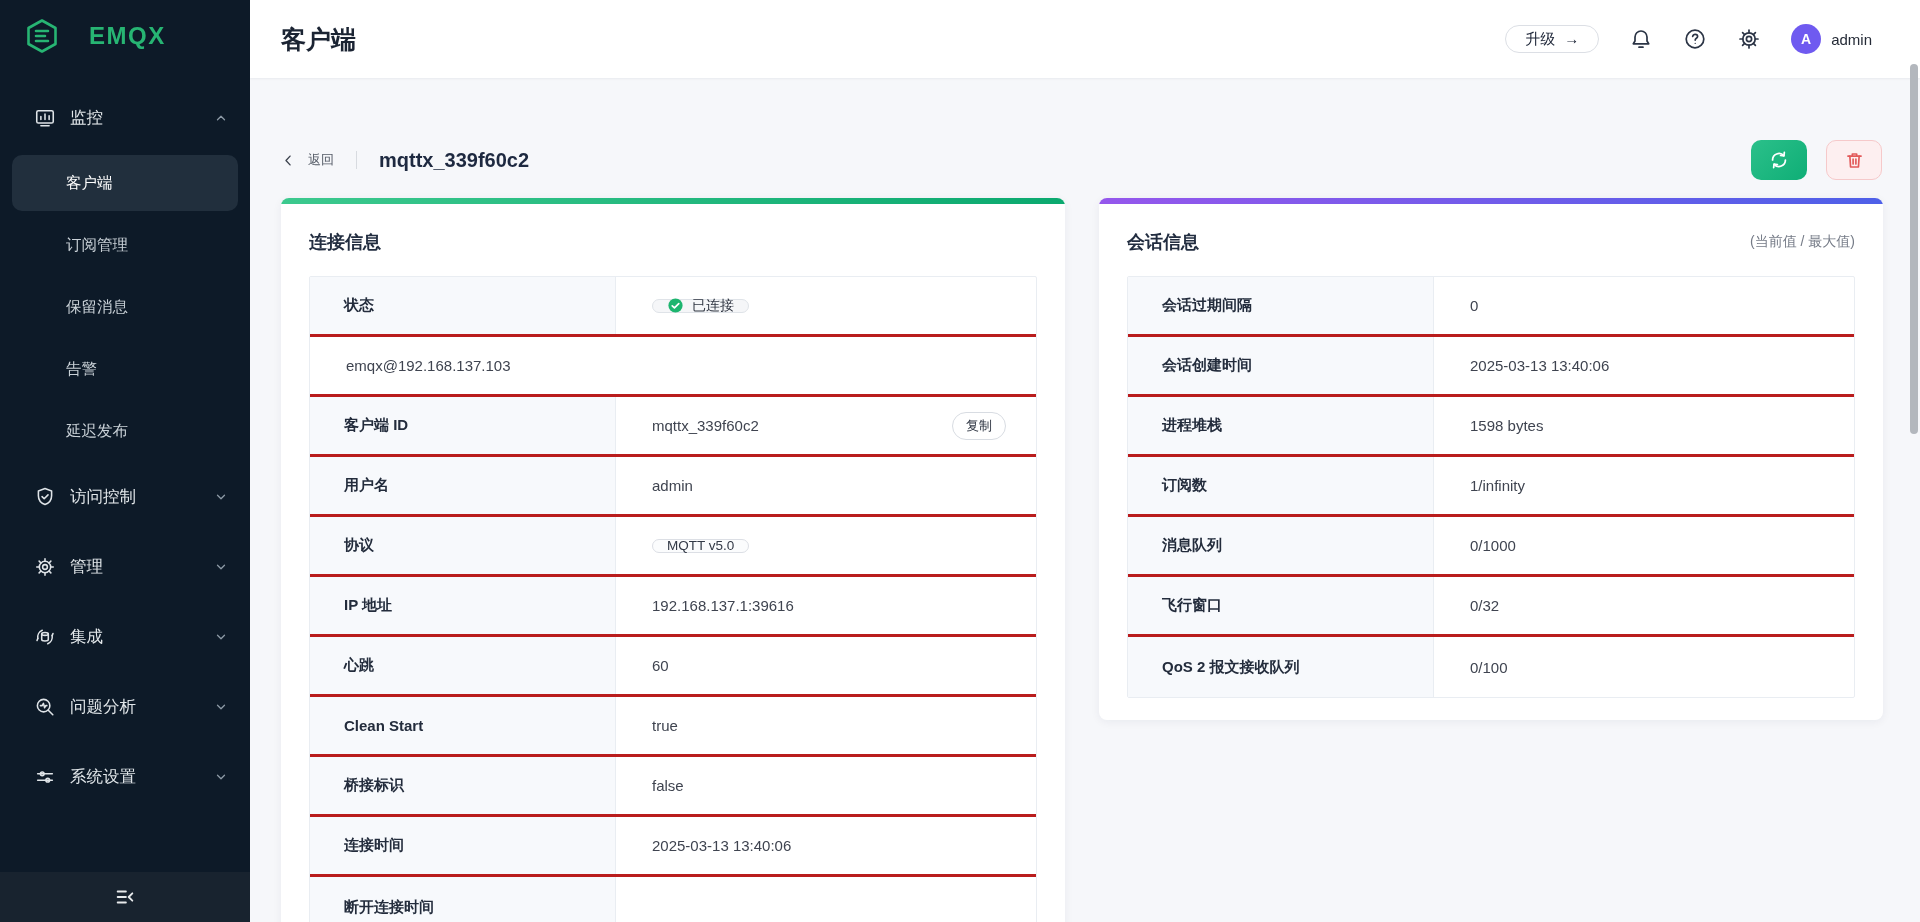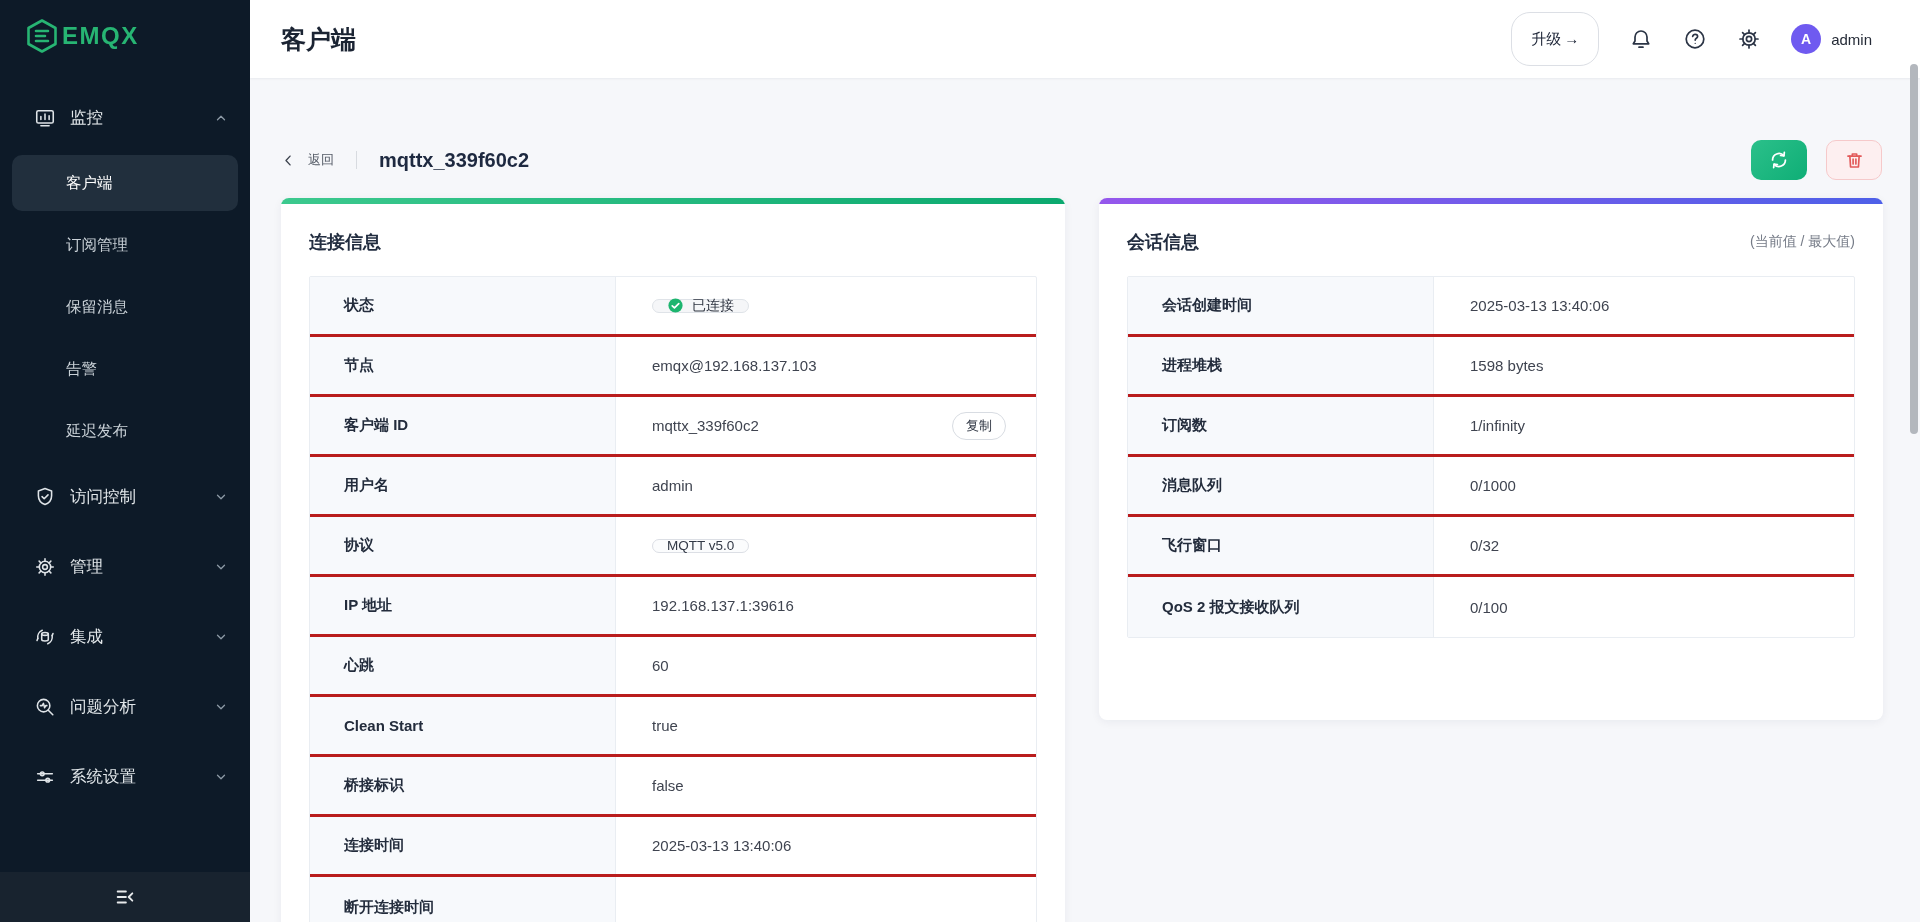--- a/index.html
+++ b/index.html
@@ -2,40 +2,40 @@
 <html><head>
 <meta charset="utf-8">
 <style>
   * { margin:0; padding:0; box-sizing:border-box; }
   html,body { width:1920px; height:922px; overflow:hidden;
     font-family:"Liberation Sans","DejaVu Sans",sans-serif; background:#f6f7fa; }
   .app { display:flex; width:1920px; height:922px; position:relative; }
 
   
   .sidebar { width:250px; height:922px; background:#0d1a28; flex-shrink:0; position:relative; color:#d3dade; }
-  .logo { height:72px; display:flex; align-items:center; gap:2px; padding-left:24px; cursor:pointer; }
+  .logo { height:72px; display:flex; align-items:center; gap:29px; padding-left:24px; cursor:pointer; }
   .logo-text { color:#27b573; font-size:24px; font-weight:bold; letter-spacing:1.5px; }
   .menu { padding-top:12px; }
   .m-group { height:70px; display:flex; align-items:center; padding:0 22px 0 34px; font-size:16.5px; color:#e2e7ea; cursor:pointer; }
   .m-group.first { height:68px; }
   .m-icon { width:22px; height:22px; margin-right:14px; display:flex; align-items:center; justify-content:center; color:#dfe4e8; }
   .m-label { flex:1; }
   .m-chevron { color:#8d9aa6; display:flex; }
   .m-sub { height:62px; display:flex; align-items:center; padding-left:66px; font-size:15.5px; color:#c9d1d7; cursor:pointer; }
   .m-sub.active { background:#212f3d; border-radius:10px; margin:3px 12px; padding-left:54px; height:56px; color:#ffffff; }
   .sidebar-footer { position:absolute; bottom:0; left:0; width:100%; height:50px; background:#18232f;
     display:flex; align-items:center; justify-content:center; color:#e7eaec; cursor:pointer; }
 
   
   .main { flex:1; display:flex; flex-direction:column; position:relative; overflow:hidden; }
   .header { height:78px; background:#fff; display:flex; align-items:center; justify-content:space-between;
     padding:0 48px 0 31px; box-shadow:0 1px 2px rgba(20,30,50,.06); position:relative; z-index:2; }
   .page-title { font-size:25px; font-weight:bold; color:#1b2433; }
   .header-right { display:flex; align-items:center; gap:30px; }
-  .upgrade-btn { display:flex; align-items:center; gap:3px; height:54px; padding:0 19px; border:1px solid #dcdfe5;
+  .upgrade-btn { display:flex; align-items:center; gap:9px; height:28px; padding:0 19px; border:1px solid #dcdfe5;
     border-radius:19px; background:#fff; font-size:15px; color:#20283a; cursor:pointer;
     font-family:Liberation Serif, serif; }
   .hicon { width:24px; height:24px; color:#2b3445; display:flex; align-items:center; justify-content:center; cursor:pointer; }
   .user { display:flex; align-items:center; gap:10px; cursor:pointer; }
   .avatar { width:30px; height:30px; border-radius:50%; background:#6f5af0; color:#fff; font-size:14px; font-weight:bold;
     display:flex; align-items:center; justify-content:center; }
   .username { font-size:15px; color:#252b37; }
 
   
   .content { flex:1; padding-left:31px; overflow:hidden; position:relative; }
@@ -304,21 +304,20 @@
                         <svg width="17" height="17" viewBox="0 0 24 24">
                           <circle cx="12" cy="12" r="10" fill="#1db56f"></circle>
                           <polyline points="7.4 12.4 10.5 15.3 16.6 9.4" fill="none" stroke="#fff" stroke-width="2.4" stroke-linecap="round" stroke-linejoin="round"></polyline>
                         </svg>
                       </span>
                       <span>已连接</span>
                     </span>
                   </div>
                 </div>
                 <div class="t-row">
-                  <div class="t-label">节点</div>
                   <div class="t-value">
                     <span>emqx@192.168.137.103</span>
                   </div>
                 </div>
                 <div class="t-row">
                   <div class="t-label">客户端 ID</div>
                   <div class="t-value">
                     <span>mqttx_339f60c2</span>
                     <button class="copy-btn">复制</button>
                   </div>
@@ -377,20 +376,26 @@
 
         <section class="card card-right">
           <div class="card-bar bar-purple"></div>
           <div class="card-body">
             <div class="card-title-row">
               <span class="card-title">会话信息</span>
               <span class="card-subtitle">(当前值 / 最大值)</span>
             </div>
             <div class="info-table">
                 <div class="t-row">
+                  <div class="t-label">会话过期间隔</div>
+                  <div class="t-value">
+                    <span>0</span>
+                  </div>
+                </div>
+                <div class="t-row">
                   <div class="t-label">会话创建时间</div>
                   <div class="t-value">
                     <span>2025-03-13 13:40:06</span>
                   </div>
                 </div>
                 <div class="t-row">
                   <div class="t-label">进程堆栈</div>
                   <div class="t-value">
                     <span>1598 bytes</span>
                   </div>

